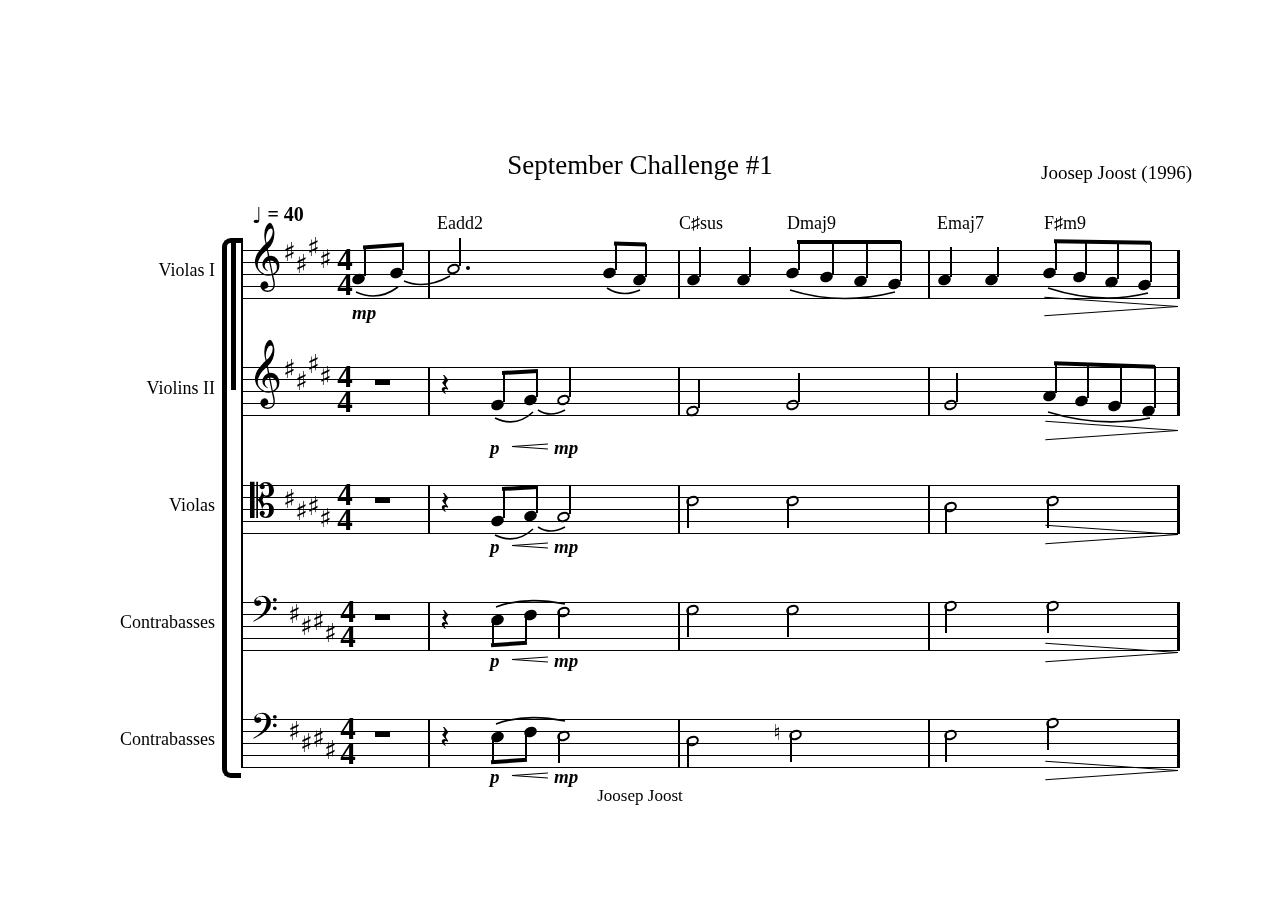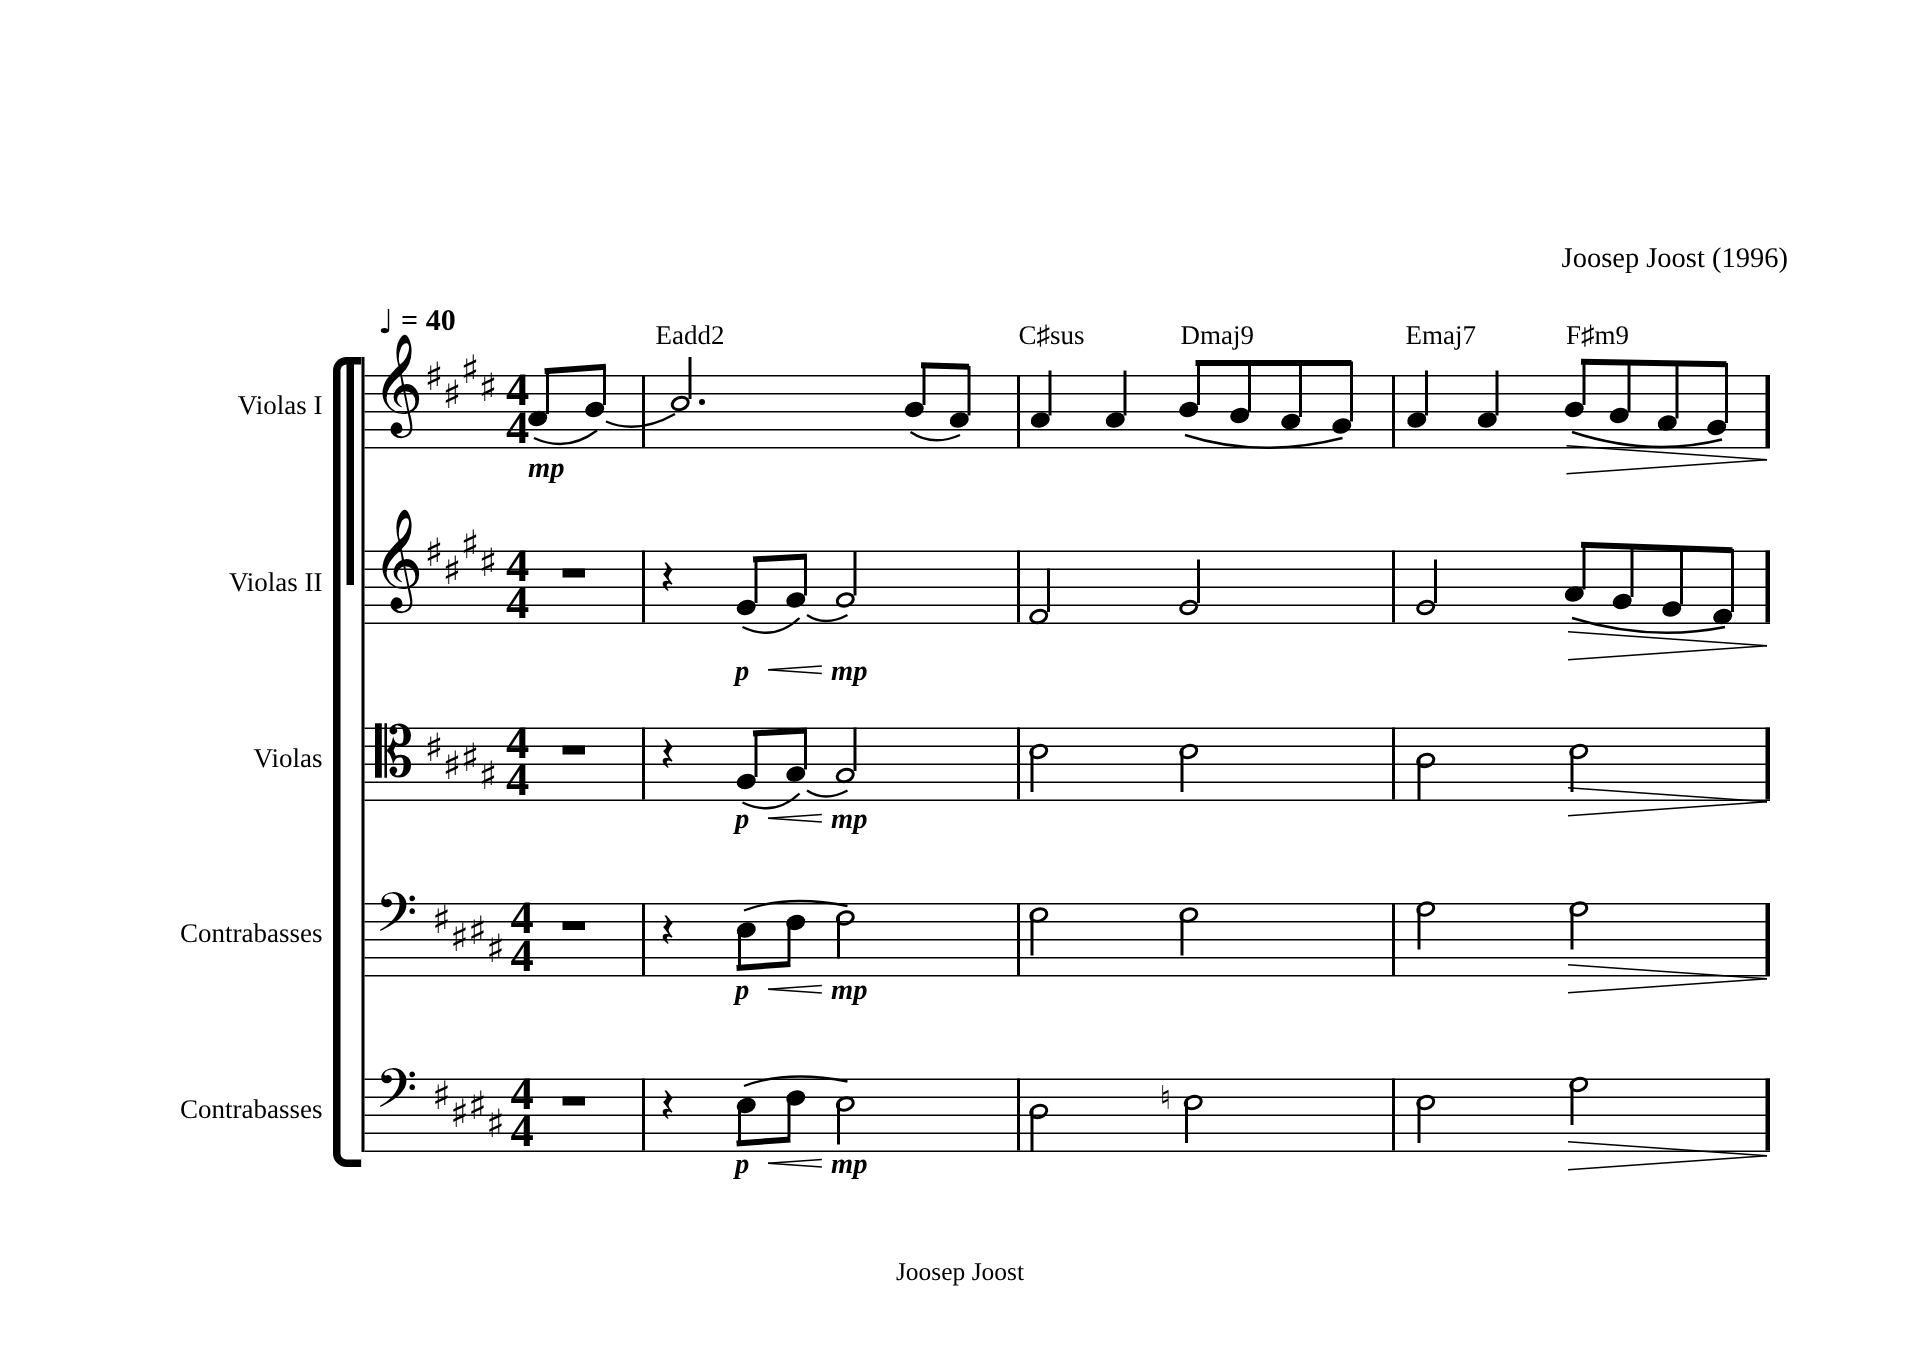--- a/index.html
+++ b/index.html
@@ -38,21 +38,21 @@
     font-size: 27px;
   }
   .composer {
     position: absolute;
     top: 162px;
     right: 88px;
     font-size: 19px;
   }
   .footer {
     position: absolute;
-    top: 838px;
+    top: 786px;
     left: 0;
     width: 1280px;
     text-align: center;
     font-size: 17px;
   }
   
   .tempo {
     position: absolute;
     top: 203px;
     left: 252px;
@@ -238,40 +238,41 @@
     left: 0; top: 0;
     width: 1280px; height: 914px;
     pointer-events: none;
   }
 </style>
 </head>
 <body>
 
 <div class="score-sheet">
 
+  <div class="subtitle">September Challenge #1</div>
   <div class="composer">Joosep Joost (1996)</div>
   <div class="footer">Joosep Joost</div>
 
   <div class="tempo">
     <span class="notehead-q">♩</span>
     <span>= 40</span>
   </div>
 
   <div class="chord" style="left:437px; top:213px;">Eadd2</div>
   <div class="chord" style="left:679px; top:213px;">C♯sus</div>
   <div class="chord" style="left:787px; top:213px;">Dmaj9</div>
   <div class="chord" style="left:937px; top:213px;">Emaj7</div>
   <div class="chord" style="left:1044px; top:213px;">F♯m9</div>
 
   <div class="sys-bracket"></div>
   <div class="sys-barline"></div>
   <div class="sub-bracket"></div>
 
   <div class="instr-name" style="left:20px; top:260px; width:195px;">Violas I</div>
-  <div class="instr-name" style="left:20px; top:378px; width:195px;">Violas II</div>
+  <div class="instr-name" style="left:20px; top:378px; width:195px;">Violins II</div>
   <div class="instr-name" style="left:20px; top:495px; width:195px;">Violas</div>
   <div class="instr-name" style="left:20px; top:612px; width:195px;">Contrabasses</div>
   <div class="instr-name" style="left:20px; top:729px; width:195px;">Contrabasses</div>
 
   <div class="staff" style="top:250px;">
     <div class="line l0"></div>
       <div class="line l1"></div>
       <div class="line l2"></div>
       <div class="line l3"></div>
       <div class="line l4"></div>

